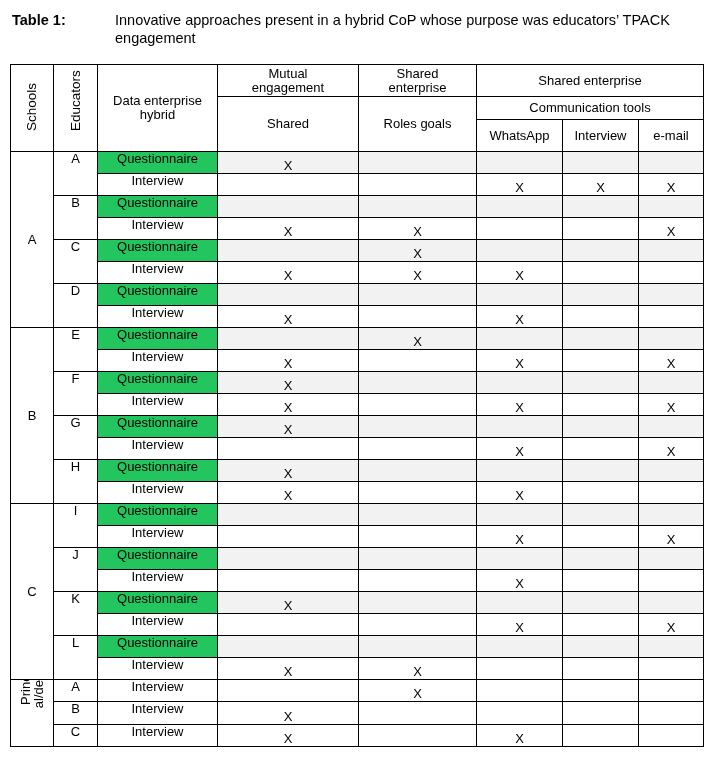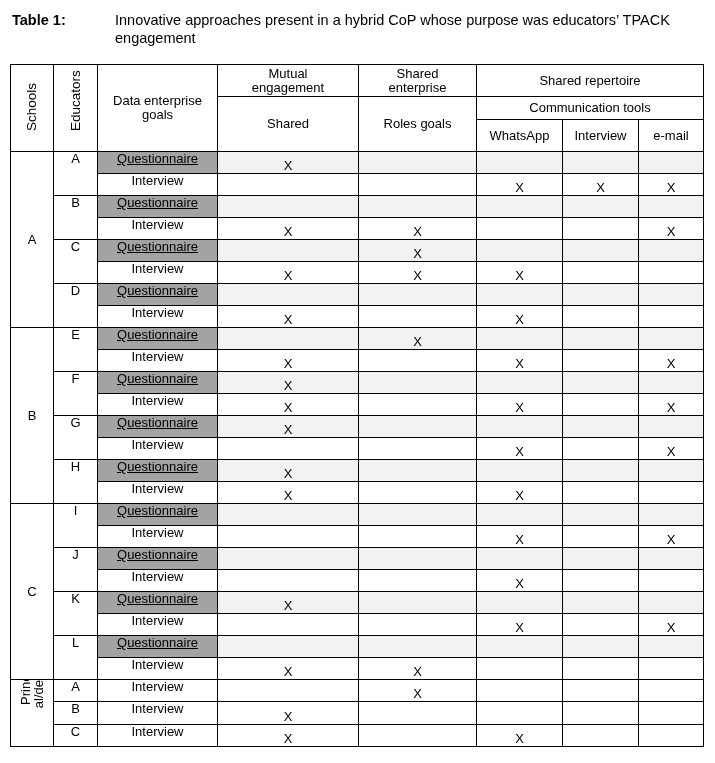--- a/index.html
+++ b/index.html
@@ -38,21 +38,21 @@
   tr.hr1 th { height: 31px; }
   tr.hr2 th { height: 22px; }
   tr.hr3 th { height: 31px; margin-top: 44px; }
 
   tr.drow td { height: 21px; }
   td.tool { line-height: 14px; vertical-align: top; padding-top: 1px; }
   td.edu { vertical-align: top; padding-top: 1px; line-height: 14px; }
   td.school { vertical-align: middle; }
   td.mark { vertical-align: bottom; padding-bottom: 1px; line-height: 14px; }
   tr.q td.shade { background: #f2f2f2; }
-  tr.q td.tool { background: #a3a3a3; text-decoration: underline; }
+  tr.q td.tool { background: #22c55e; }
 
   .princ-wrap { position: relative; height: 66px; }
   .princ-wrap span {
     position: absolute; left: 50%; bottom: 4px;
     transform-origin: 0 0; transform: rotate(-90deg) translate(0,-50%);
     font-size: 13px; line-height: 13px; white-space: normal; width: 62px;
     text-align: center; display: block;
   }
 </style>
 </head>
@@ -80,31 +80,31 @@
   <thead>
     <tr class="hr1">
       <th rowspan="3" class="vert">
           <span>Schools</span>
         </th>
       <th rowspan="3" class="vert">
           <span>Educators</span>
         </th>
       <th rowspan="3">
         <div>Data enterprise</div>
-        <div>goals</div>
+        <div>hybrid</div>
       </th>
       <th>
         <div>Mutual</div>
         <div>engagement</div>
       </th>
       <th>
         <div>Shared</div>
         <div>enterprise</div>
       </th>
-      <th colspan="3">Shared repertoire</th>
+      <th colspan="3">Shared enterprise</th>
     </tr>
     <tr class="hr2">
       <th rowspan="2">Shared</th>
       <th rowspan="2">Roles goals</th>
       <th colspan="3">Communication tools</th>
     </tr>
     <tr class="hr3">
       <th>WhatsApp</th>
       <th>Interview</th>
       <th>e-mail</th>

